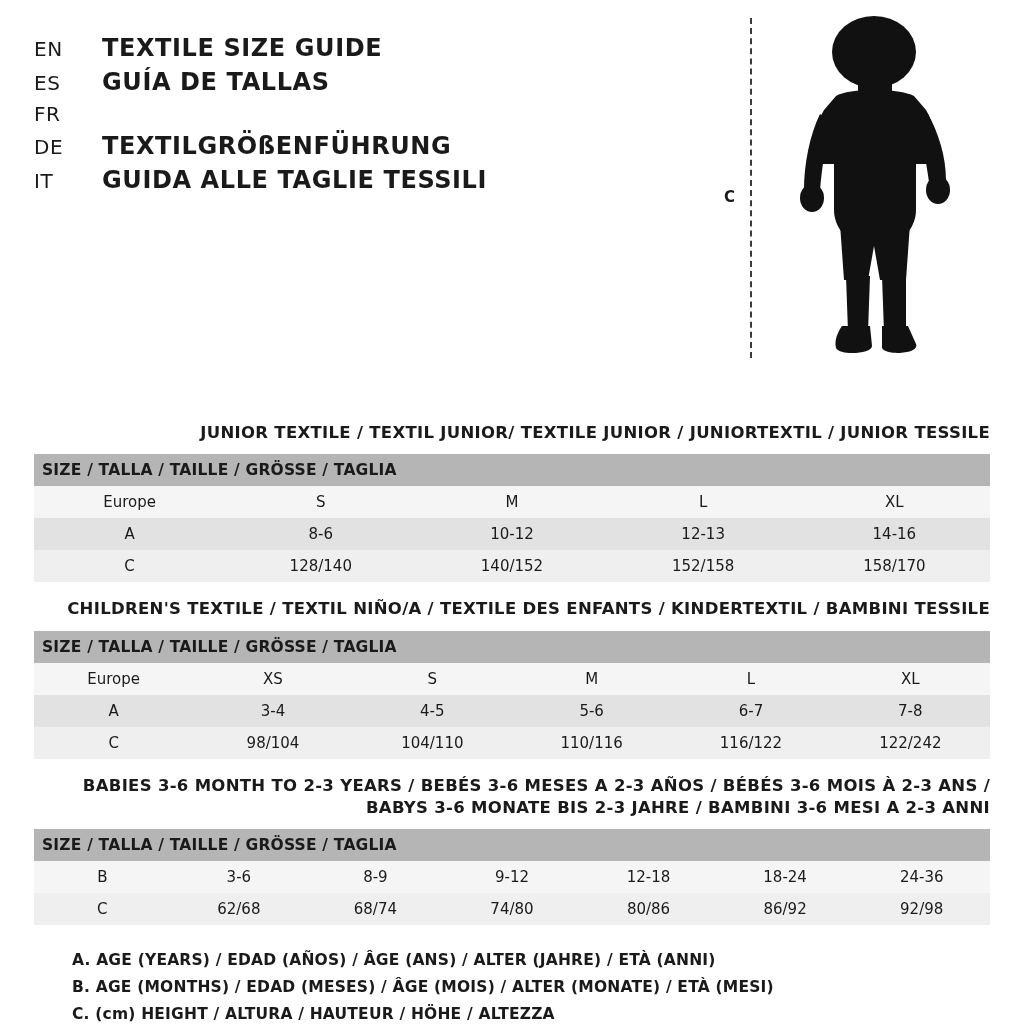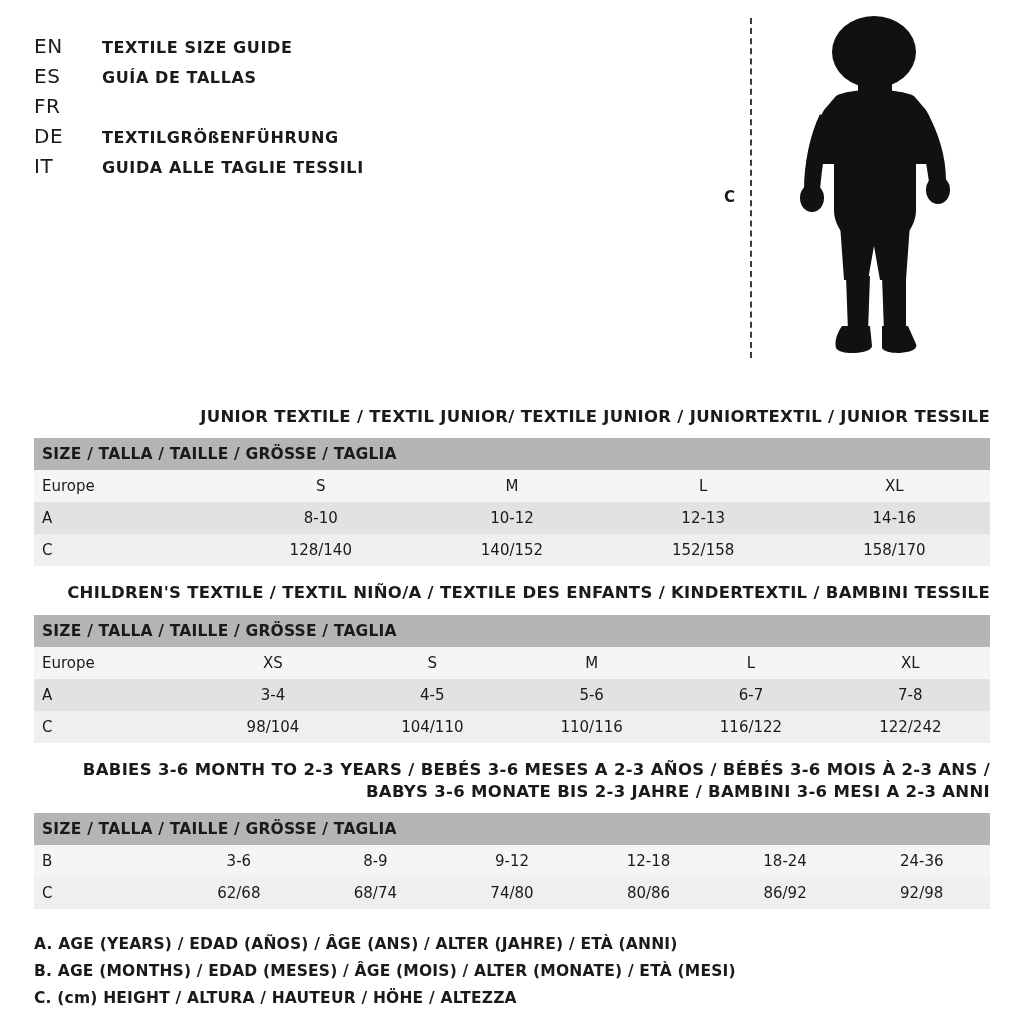--- a/index.html
+++ b/index.html
@@ -32,21 +32,21 @@
     align-items: baseline;
     margin-bottom: 6px;
   }
   .lang-code {
     width: 68px;
     font-size: 20px;
     font-weight: normal;
     letter-spacing: 0.5px;
   }
   .lang-text {
-    font-size: 16px;
+    font-size: 24px;
     font-weight: bold;
     letter-spacing: 0.6px;
   }
 
   
   .figure-area {
     position: absolute;
     top: 10px;
     right: 40px;
     width: 260px;
@@ -99,39 +99,40 @@
   }
   .hdr-row td {
     background: #b5b5b5;
     font-weight: bold;
     font-size: 15.5px;
     letter-spacing: 0.2px;
     padding-left: 8px;
   }
   .row-label {
     padding-left: 8px;
-    text-align: left;
+    text-align: center;
     width: 140px;
   }
   .row-even td { background: #efefef; }
   .row-odd td { background: #e2e2e2; }
   .row-plain td { background: #f5f5f5; }
   .cell { text-align: center; }
 
   .tbl-junior .row-label { width: 140px; }
 
   
   .legend {
     margin-top: 26px;
   }
   .legend-line {
     font-size: 15.5px;
     font-weight: bold;
     letter-spacing: 0.2px;
     margin-bottom: 9px;
+    margin-left: 38px;
   }
 </style>
 </head>
 <body>
 
 <div class="page">
 
   <div class="lang-block">
     <div class="lang-row">
       <div class="lang-code">EN</div>
@@ -199,21 +200,21 @@
       </tr>
       <tr class="row-plain">
         <td class="row-label">Europe</td>
         <td class="cell">S</td>
         <td class="cell">M</td>
         <td class="cell">L</td>
         <td class="cell">XL</td>
       </tr>
       <tr class="row-odd">
         <td class="row-label">A</td>
-        <td class="cell">8-10</td>
+        <td class="cell">8-6</td>
         <td class="cell">10-12</td>
         <td class="cell">12-13</td>
         <td class="cell">14-16</td>
       </tr>
       <tr class="row-even">
         <td class="row-label">C</td>
         <td class="cell">128/140</td>
         <td class="cell">140/152</td>
         <td class="cell">152/158</td>
         <td class="cell">158/170</td>

